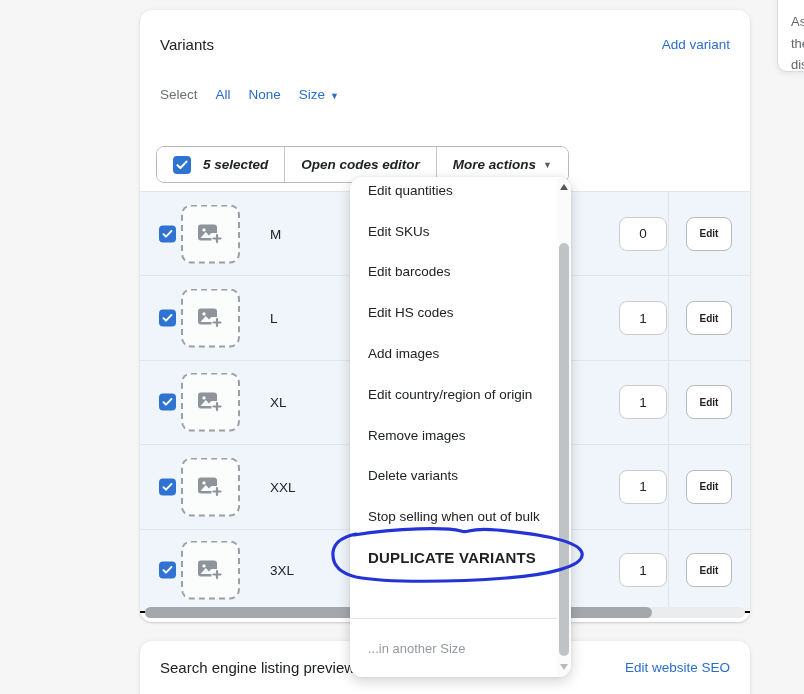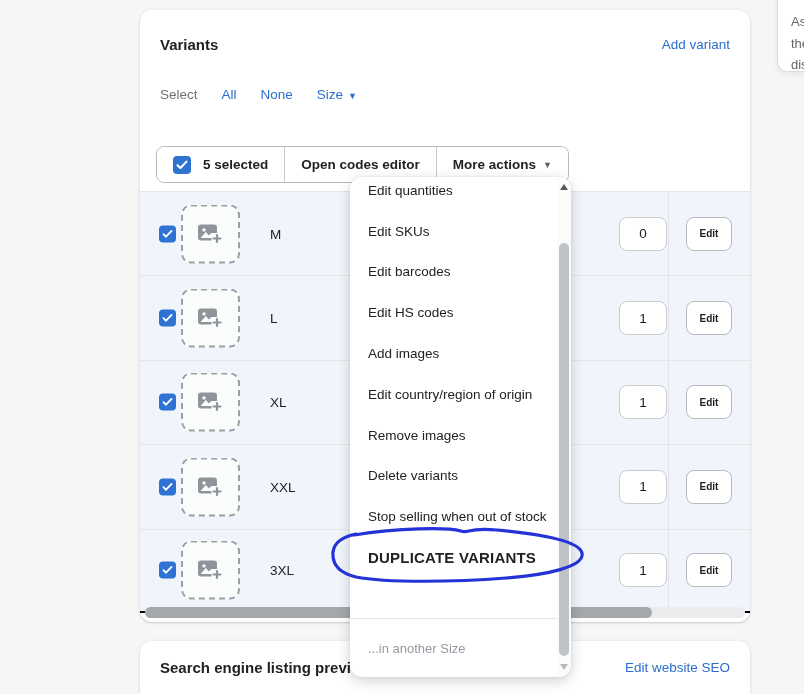--- a/index.html
+++ b/index.html
@@ -11,29 +11,29 @@
     width:804px;height:694px;position:relative;overflow:hidden;
     background:#f6f6f7;color:#202223;
     font-family:"Liberation Sans","DejaVu Sans",sans-serif;font-size:13.5px;
   }
   .card{position:absolute;background:#fff;border-radius:12px;
     box-shadow:0 0 5px rgba(23,24,24,.06),0 1px 2px rgba(0,0,0,.15);}
   
   #variants-card{left:140px;top:10px;width:610px;height:612px;}
   .card-header{position:absolute;left:20px;right:20px;top:26px;display:flex;
     justify-content:space-between;align-items:center;}
-  .card-title{font-size:15px;font-weight:700;}
+  .card-title{font-size:15px;font-weight:400;}
   .link{color:var(--c-link);cursor:pointer;text-decoration:none;font-size:13.5px;}
-  .select-row{position:absolute;left:20px;top:77px;display:flex;gap:24px;align-items:center;}
+  .select-row{position:absolute;left:20px;top:77px;display:flex;gap:18px;align-items:center;}
   .muted{color:#6d7175;}
   .caret{font-size:9px;margin-left:5px;color:var(--c-link);}
   .caret-dark{font-size:9px;margin-left:7px;color:#5c5f62;}
   
   .bulk-bar{position:absolute;left:16px;top:136px;height:37px;display:inline-flex;
-    background:#fff;border:1px solid #b6bbc0;border-radius:8px;overflow:hidden;align-items:stretch;}
+    background:#fff;border:1px solid #b6bbc0;border-radius:8px;overflow:hidden;align-items:stretch;font-style:italic;}
   .bulk-seg{display:flex;align-items:center;padding:0 16px;font-weight:700;font-size:13.5px;
     border-left:1px solid #c6c9cc;background:#fff;cursor:pointer;}
   .bulk-seg:first-child{border-left:none;}
   .checkbox{width:18px;height:18px;border-radius:4px;background:var(--c-check);
     display:flex;align-items:center;justify-content:center;flex:0 0 auto;cursor:pointer;}
   .checkbox svg{display:block;}
   .bulk-seg .checkbox{margin-right:12px;}
   
   .vtable{position:absolute;left:0;right:0;top:181px;}
   .vrow{height:84.4px;background:var(--c-rowbg);border-top:1px solid #e4e5e7;
@@ -237,21 +237,21 @@
 <div id="more-actions-menu">
   <div class="menu-list">
     <div class="menu-item">Edit quantities</div>
     <div class="menu-item">Edit SKUs</div>
     <div class="menu-item">Edit barcodes</div>
     <div class="menu-item">Edit HS codes</div>
     <div class="menu-item">Add images</div>
     <div class="menu-item">Edit country/region of origin</div>
     <div class="menu-item">Remove images</div>
     <div class="menu-item">Delete variants</div>
-    <div class="menu-item">Stop selling when out of stock</div>
+    <div class="menu-item">Stop selling when out of bulk</div>
     <div class="menu-section">DUPLICATE VARIANTS</div>
   </div>
   <div class="menu-divider"></div>
   <div class="menu-footer">...in another Size</div>
   <div class="menu-scrollbar">
     <div class="sb-up"></div>
     <div class="sb-thumb"></div>
     <div class="sb-down"></div>
   </div>
 </div>

